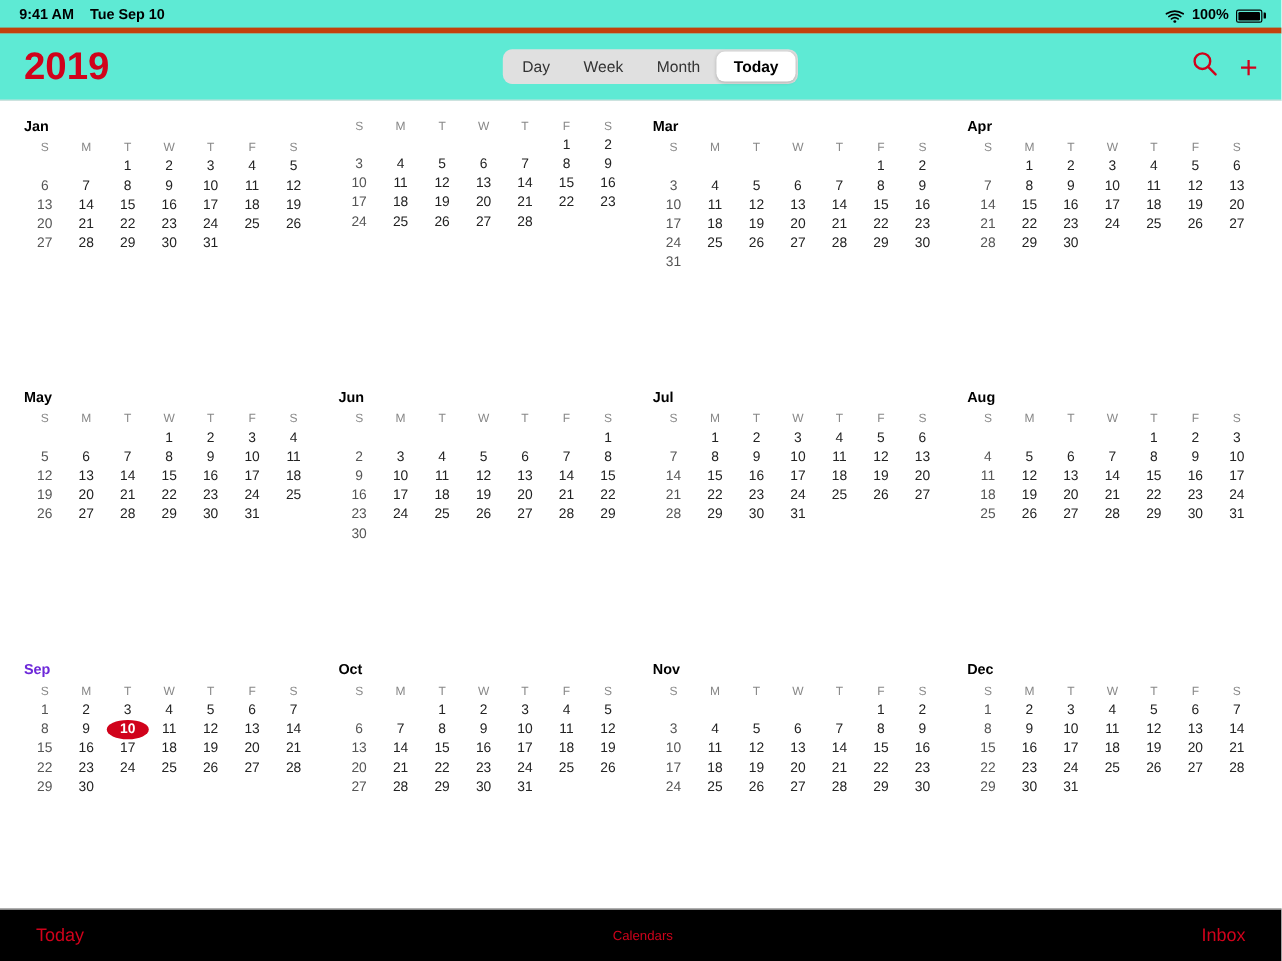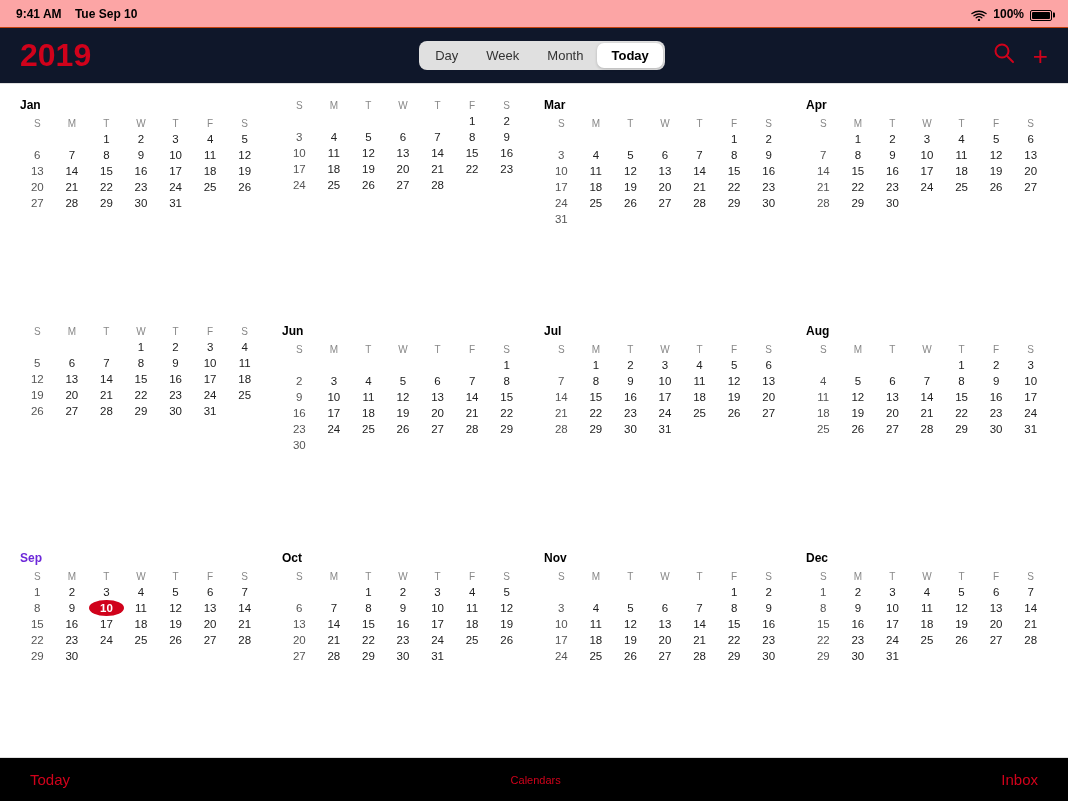--- a/index.html
+++ b/index.html
@@ -8,26 +8,26 @@
       height: 801px;
       background: #ffffff;
       font-family: -apple-system, 'Helvetica Neue', Arial, sans-serif;
       overflow: hidden;
       position: relative;
     }
 
     
     .status-bar {
       height: 28px;
-      background: #fca5a5;
+      background: #5eead4;
       display: flex;
       align-items: center;
       justify-content: space-between;
       padding: 0 16px;
-      border-bottom: 1px solid #c2410c;
+      border-bottom: 5px solid #c2410c;
     }
     .status-left {
       font-size: 12px;
       font-weight: 600;
       color: #000;
     }
     .status-right {
       display: flex;
       align-items: flex-end;
       gap: 6px;
@@ -59,21 +59,21 @@
     .battery-fill {
       background: #000;
       height: 100%;
       width: 100%;
       border-radius: 1px;
     }
 
     
     .header {
       height: 56px;
-      background: #0f172a;
+      background: #5eead4;
       display: flex;
       align-items: center;
       justify-content: space-between;
       padding: 0 20px;
       border-bottom: 1px solid #e0e0e0;
     }
     .year-title {
       font-size: 32px;
       font-weight: 700;
       color: #d0021b;
@@ -513,20 +513,21 @@
               <td class="empty"></td>
               <td class="empty"></td>
               <td class="empty"></td>
               <td class="empty"></td>
             </tr>
           </tbody>
         </table>
       </div>
     </div>
     <div class="month-block">
+      <div class="month-name">May</div>
       <div class="mini-cal">
         <table>
           <thead>
             <tr>
               <th>S</th>
               <th>M</th>
               <th>T</th>
               <th>W</th>
               <th>T</th>
               <th>F</th>

